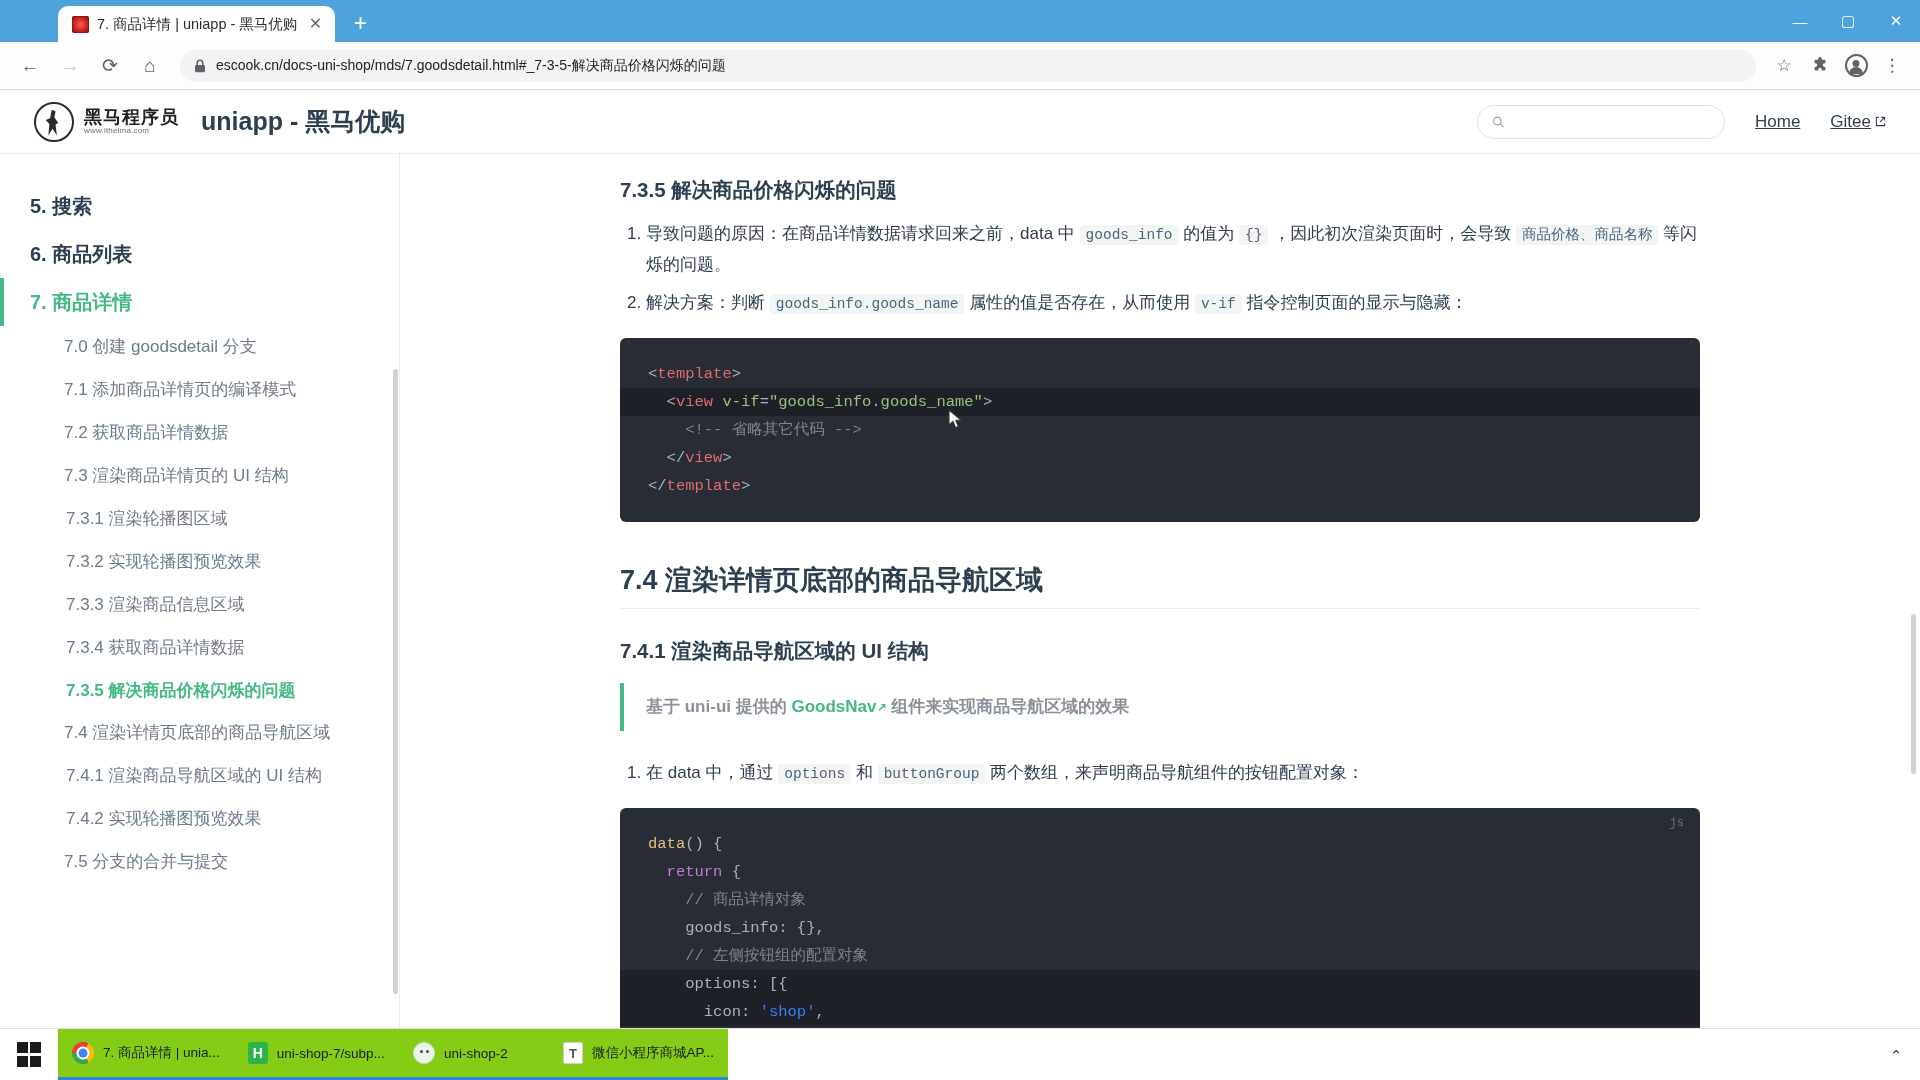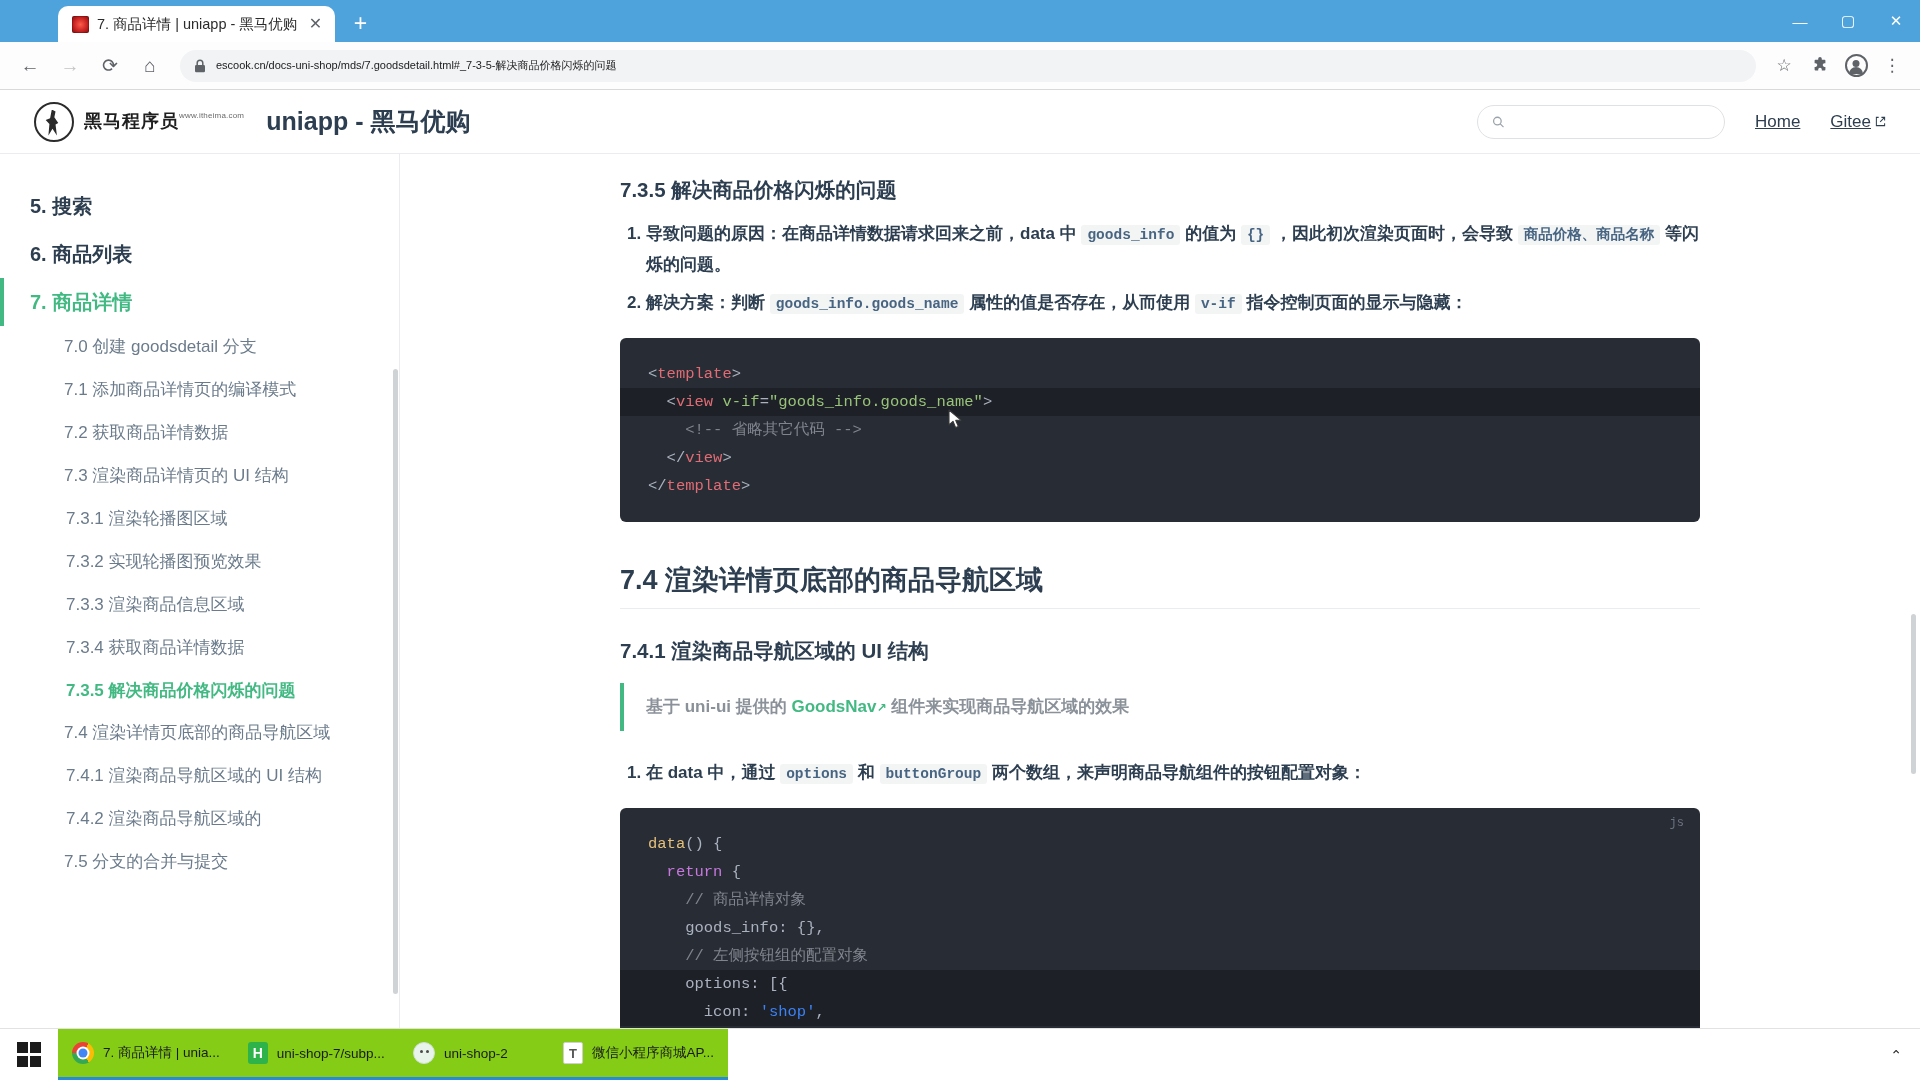--- a/index.html
+++ b/index.html
@@ -55,21 +55,21 @@
     color: #5f6368; border-radius: 50%; font-size: 19px;
   }
   .nav-btn.disabled { color: #c3c3c3; }
   .omnibox {
     flex: 1 1 auto; height: 32px; background: #f1f3f4; border-radius: 16px;
     display: flex; align-items: center; padding: 0 14px; margin: 0 8px; gap: 10px;
     min-width: 0;
   }
   .lock-icon { flex: 0 0 12px; }
   .url-text {
-    font-size: 11px; color: #202124; white-space: nowrap; overflow: hidden;
+    font-size: 14px; color: #202124; white-space: nowrap; overflow: hidden;
     text-overflow: ellipsis; flex: 1 1 auto;
   }
   .tb-icon {
     width: 32px; height: 32px; display: flex; align-items: center; justify-content: center;
     color: #5f6368; font-size: 17px; flex: 0 0 32px;
   }
   .avatar-circle {
     width: 23px; height: 23px; border-radius: 50%; border: 2px solid #5f6368;
     position: relative;
   }
@@ -96,21 +96,21 @@
   .brand-logo {
     width: 40px; height: 40px; border-radius: 50%;
     border: 2.5px solid #2b2b2b; position: relative; flex: 0 0 40px;
     background: #fff; overflow: hidden;
   }
   .brand-logo::before {
     content:''; position:absolute; left:9px; top:6px; width:17px; height:26px;
     background: #2b2b2b;
     clip-path: polygon(40% 0%, 62% 8%, 55% 30%, 78% 52%, 62% 58%, 70% 100%, 44% 74%, 20% 100%, 26% 56%, 4% 40%, 30% 34%);
   }
-  .brand-cn { display: flex; line-height: 1.05; }
+  .brand-cn { display: flex; flex-direction: column; line-height: 1.05; }
   .brand-cn .cn { font-size: 18px; font-weight: 700; color: #1f1f1f; letter-spacing: 1px; }
   .brand-cn .en { font-size: 8px; color: #6a6a6a; letter-spacing: .2px; }
   .site-title { font-size: 25px; font-weight: 700; color: #2c3e50; margin-left: 22px; }
 
   .header-right { margin-left: auto; display: flex; align-items: center; gap: 30px; }
   .search-box {
     width: 248px; height: 34px; border: 1px solid #dfe2e5; border-radius: 17px;
     display: flex; align-items: center; padding: 0 14px; gap: 8px; background: #fff;
   }
   .search-box input {
@@ -147,21 +147,21 @@
   }
   .content-inner { max-width: 1160px; margin: 0 auto; padding: 0 40px; }
 
   h3.sec { font-size: 20.5px; font-weight: 700; color: #2c3e50; margin: 0 0 10px 0; }
   h2.sec {
     font-size: 27px; font-weight: 700; color: #2c3e50;
     padding-bottom: 10px; border-bottom: 1px solid #eaecef; margin: 40px 0 28px 0;
   }
   h3.sub { font-size: 20.5px; font-weight: 700; color: #2c3e50; margin: 0 0 18px 0; }
 
-  ol.doc { list-style: decimal; padding-left: 26px; margin: 14px 0; font-weight: bold; }
+  ol.doc { list-style: decimal; padding-left: 26px; margin: 14px 0; }
   ol.doc > li { font-size: 17px; color: #2c3e50; line-height: 1.85; margin: 6px 0; }
 
   code.inline {
     background: #f3f4f4; color: #476582; padding: 2px 6px; border-radius: 3px;
     font-family: "Liberation Mono", "DejaVu Sans Mono", monospace; font-size: 14.5px;
   }
 
   blockquote.tip {
     border-left: 4px solid #42b983; padding: 10px 0 10px 22px; margin: 18px 0 26px 0;
     color: #8a9199; font-size: 17px; font-weight: 600; line-height: 1.6;
@@ -328,21 +328,21 @@
         <div class="sb-l2">7.1 添加商品详情页的编译模式</div>
         <div class="sb-l2">7.2 获取商品详情数据</div>
         <div class="sb-l2">7.3 渲染商品详情页的 UI 结构</div>
         <div class="sb-l3">7.3.1 渲染轮播图区域</div>
         <div class="sb-l3">7.3.2 实现轮播图预览效果</div>
         <div class="sb-l3">7.3.3 渲染商品信息区域</div>
         <div class="sb-l3">7.3.4 获取商品详情数据</div>
         <div class="sb-l3 active">7.3.5 解决商品价格闪烁的问题</div>
         <div class="sb-l2">7.4 渲染详情页底部的商品导航区域</div>
         <div class="sb-l3">7.4.1 渲染商品导航区域的 UI 结构</div>
-        <div class="sb-l3">7.4.2 渲染商品导航区域的</div>
+        <div class="sb-l3">7.4.2 实现轮播图预览效果</div>
         <div class="sb-l2">7.5 分支的合并与提交</div>
         <div class="sb-scroll"></div>
       </nav>
 
       <main class="content">
         <div class="content-inner">
 
           <h3 class="sec">7.3.5 解决商品价格闪烁的问题</h3>
 
           <ol class="doc" id="list735">

